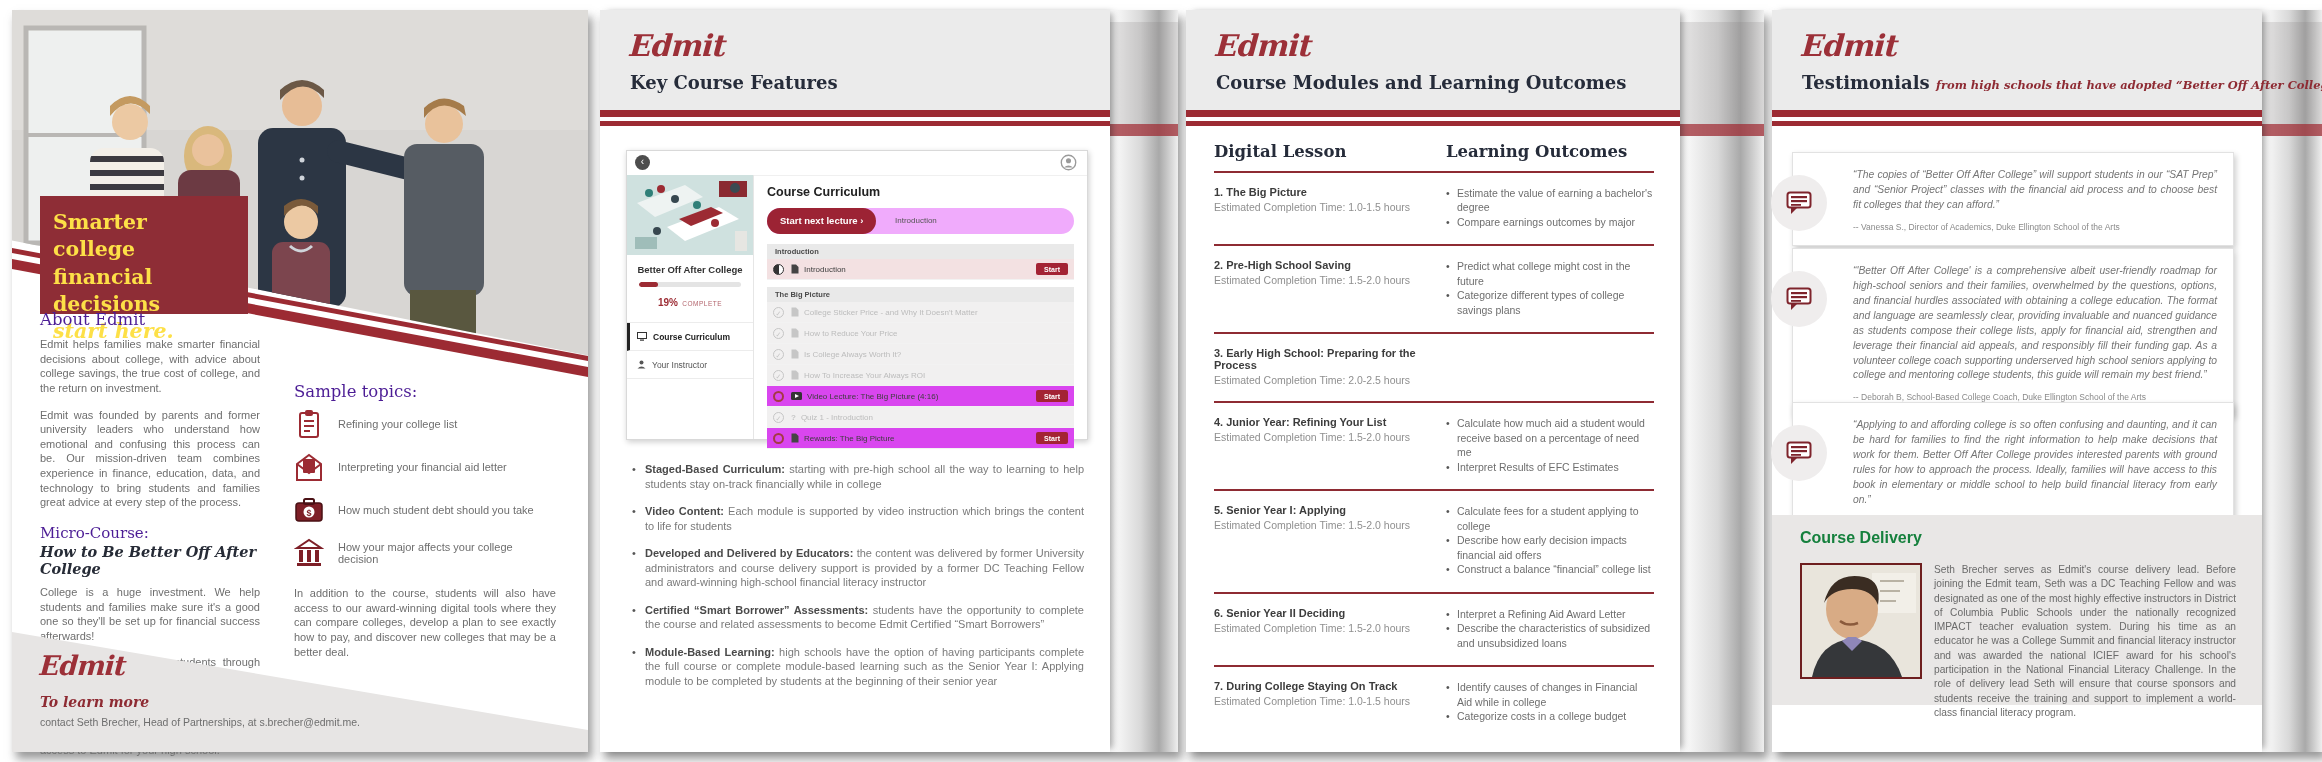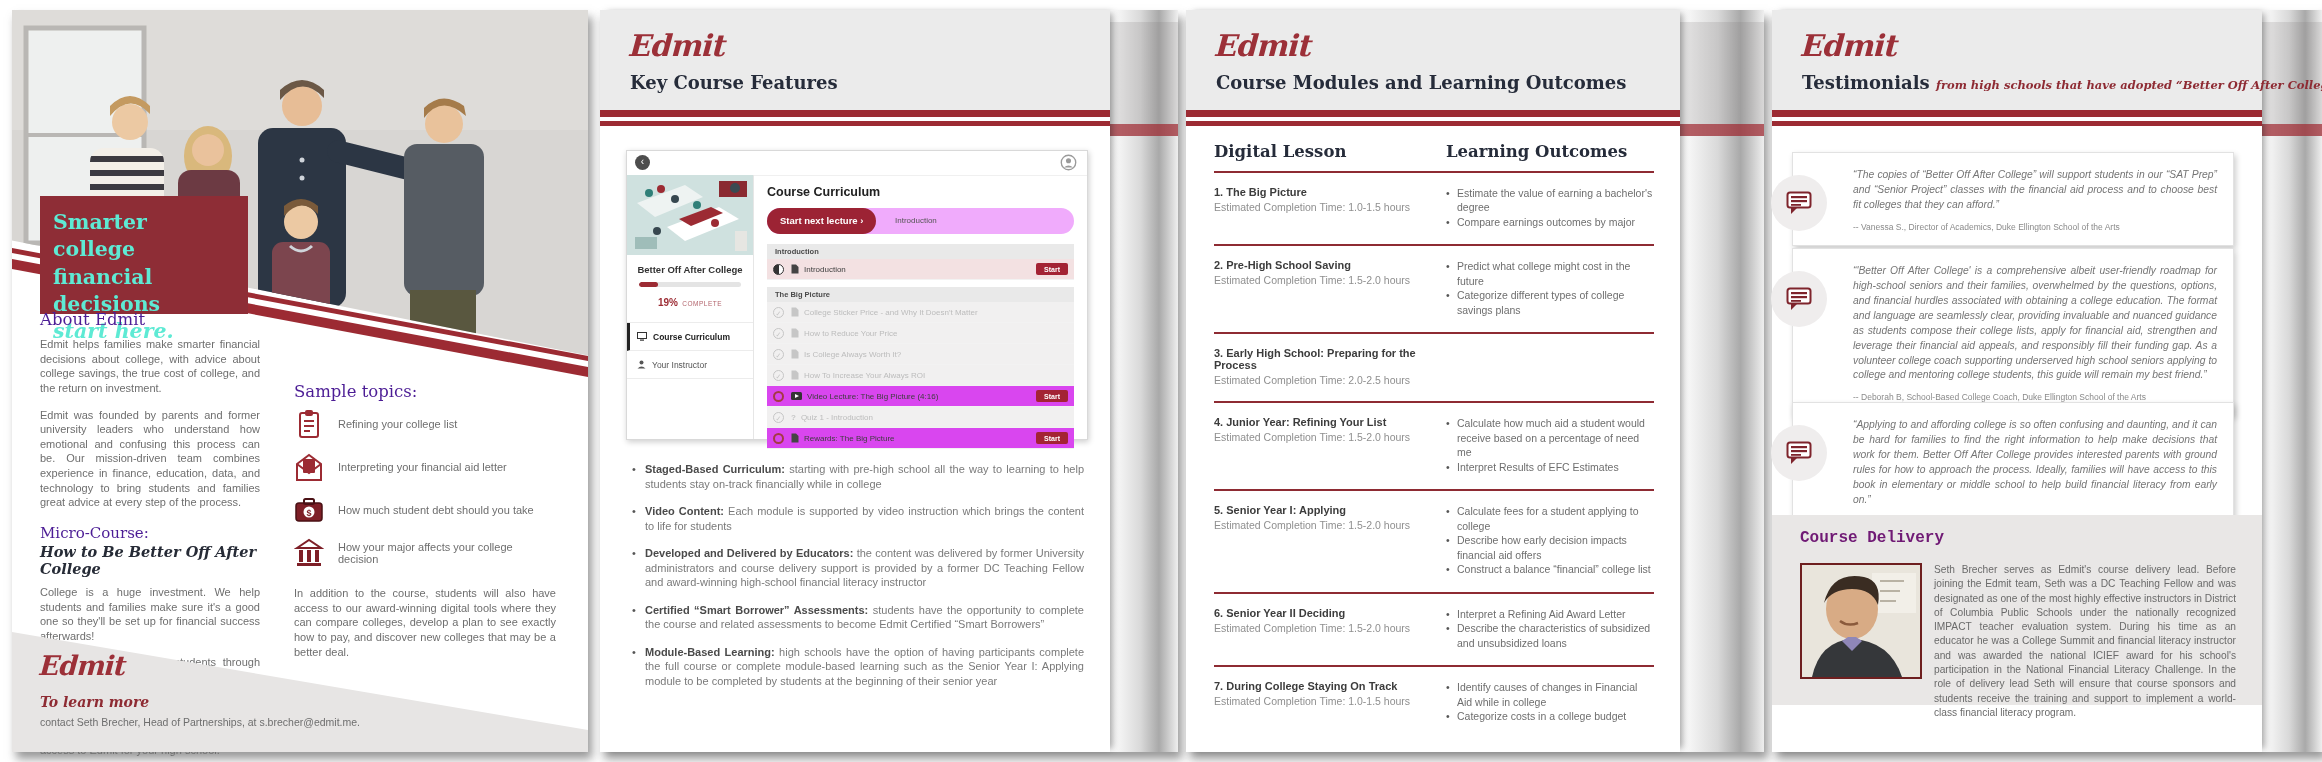--- a/index.html
+++ b/index.html
@@ -31,21 +31,21 @@
   .gray-body{color:#6e6e6e;}
   .justify{text-align:justify;}
 
   
   #page1{left:12px;width:576px;}
   .photo{position:absolute;left:0;top:0;width:576px;height:360px;
          clip-path:polygon(0 0,100% 0,100% 96%,0 64%);overflow:hidden;}
   .p1-stripes{position:absolute;left:0;top:0;width:576px;height:420px;pointer-events:none;}
   .hero{position:absolute;left:28px;top:186px;width:208px;height:118px;background:#8e2d36;
         padding:13px 13px;box-sizing:border-box;}
-  .hero div{font-family:"DejaVu Serif",serif;font-weight:bold;color:#5eead4;font-size:20.5px;line-height:1.33;}
+  .hero div{font-family:"DejaVu Serif",serif;font-weight:bold;color:#fde047;font-size:20.5px;line-height:1.33;}
   .hero .h3{font-style:italic;}
   .h-serif{font-family:"DejaVu Serif",serif;font-weight:normal;color:#4c1d95;}
   #p1-left{position:absolute;left:28px;top:300px;width:220px;}
   #p1-right{position:absolute;left:282px;top:372px;width:262px;}
   .p1-h{font-size:16.5px;margin:0 0 8px 0;}
   .p1-p{font-size:11px;line-height:1.33;margin:0 0 12px 0;}
   .micro-h{font-size:15px;margin:14px 0 0 0;}
   .micro-sub{font-family:"DejaVu Serif",serif;font-weight:bold;font-style:italic;
              font-size:14.5px;color:#262b36;margin:1px 0 8px 0;}
   .topic{display:flex;align-items:center;margin-bottom:13px;}
@@ -132,22 +132,22 @@
   #page4 .sheet{width:490px;}
   #page4 .backstrip{width:60px;}
   .tcard{position:absolute;left:20px;width:442px;background:#fff;border:1px solid #e2e2e2;
          box-shadow:2px 3px 6px rgba(0,0,0,.2);box-sizing:border-box;
          padding:15px 16px 13px 60px;}
   .tcircle{position:absolute;left:-22px;top:22px;width:56px;height:56px;border-radius:50%;
            background:#efeded;display:flex;align-items:center;justify-content:center;}
   .quote{font-style:italic;font-size:10.3px;line-height:1.45;color:#757575;}
   .attrib{font-size:8.5px;color:#8a8a8a;margin-top:9px;}
   .delivery{position:absolute;left:0;top:505px;width:490px;height:190px;background:#e9e7e6;}
-  .delivery h2{position:absolute;left:28px;top:14px;margin:0;font-family:Liberation Mono, monospace;
-               font-weight:bold;font-size:16px;color:#701a75;}
+  .delivery h2{position:absolute;left:28px;top:14px;margin:0;font-family:Liberation Sans, sans-serif;
+               font-weight:bold;font-size:16px;color:#15803d;}
   .dphoto{position:absolute;left:28px;top:48px;width:118px;height:112px;border:2px solid #6e1f1f;
           overflow:hidden;background:#e8e4da;}
   .dtext{position:absolute;left:162px;top:48px;right:26px;font-size:10.2px;line-height:1.4;color:#6a6a6a;}
 </style>
 </head>
 <body>
 
 <div class="page" id="page1">
   <div class="photo">
     <svg width="576" height="360" viewBox="0 0 576 360">

